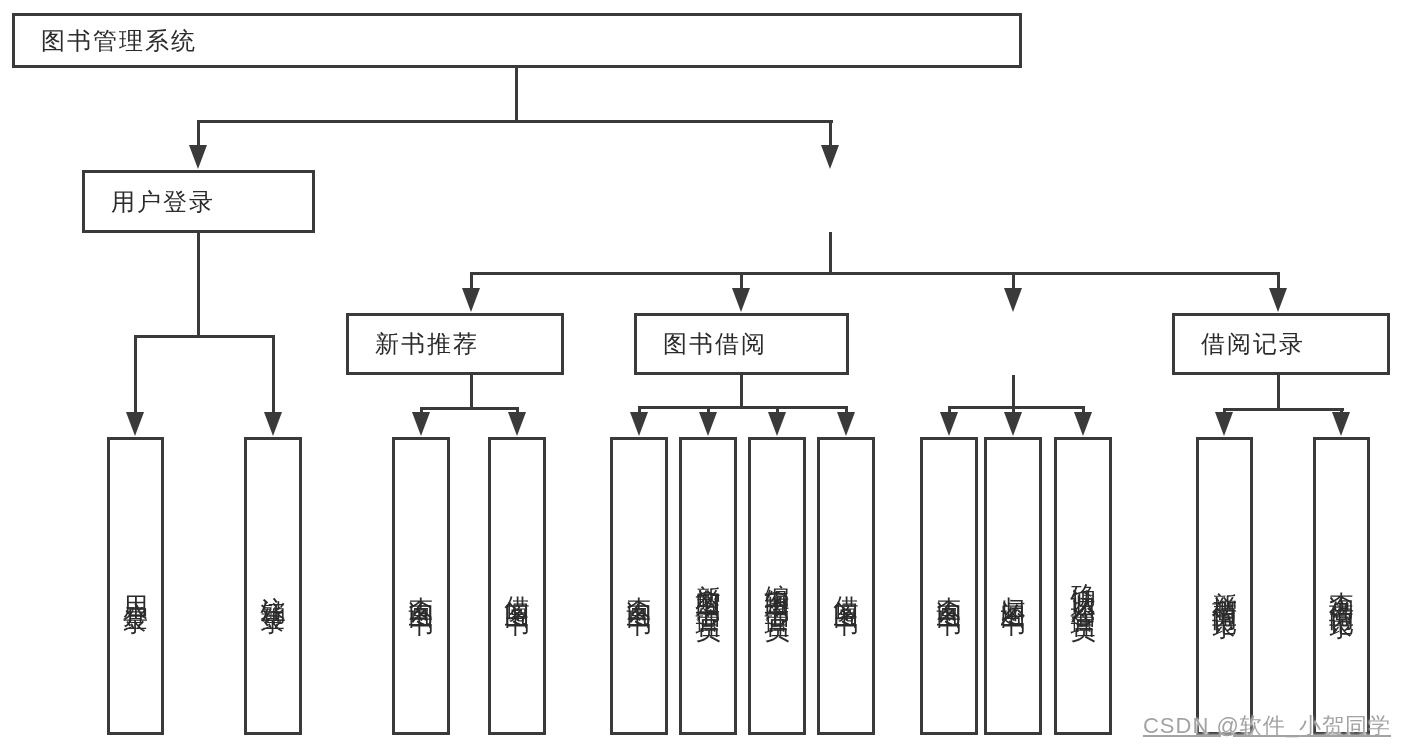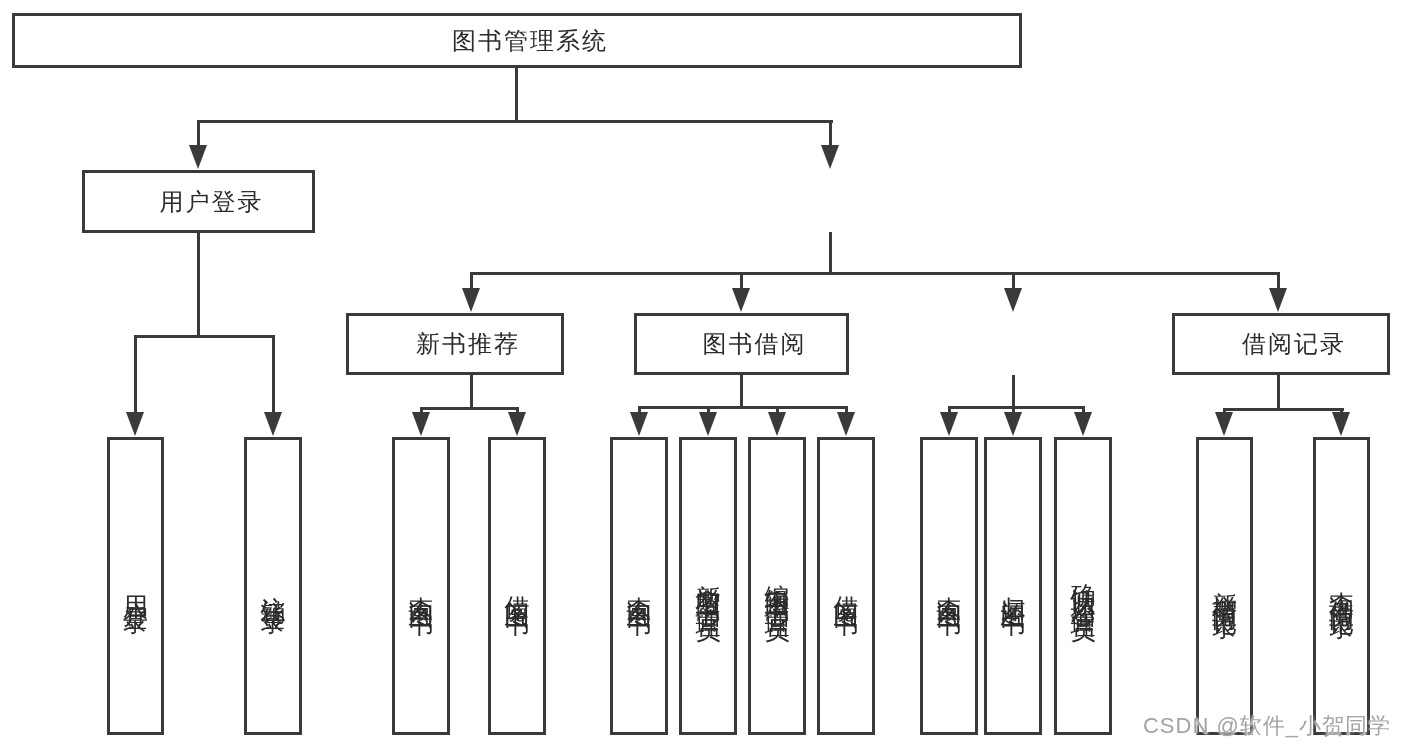--- a/index.html
+++ b/index.html
@@ -16,21 +16,21 @@
     overflow: hidden;
   }
   
   .box {
     position: absolute;
     box-sizing: border-box;
     border: 3px solid #3a3a3a;
     background: #ffffff;
     display: flex;
     align-items: center;
-    justify-content: center;
+    justify-content: flex-start;
     color: #2b2b2b;
     font-size: 24px;
     letter-spacing: 2px;
     white-space: nowrap;
     padding-left: 26px;
   }
   
   .vbox {
     position: absolute;
     box-sizing: border-box;
@@ -73,20 +73,21 @@
   .watermark {
     position: absolute;
     top: 711px;
     right: 14px;
     font-size: 22px;
     color: #a3a3a3;
     letter-spacing: 1px;
     text-shadow: 0 0 3px #ffffff, 1px 1px 2px #ffffff;
     z-index: 5;
     white-space: nowrap;
+    text-decoration: underline;
   }
 </style>
 </head>
 <body>
 
 <div class="stage">
 
   <div class="vline" style="left:515px;top:68px;height:52px"></div>
   <div class="hline" style="left:197px;top:120px;width:636px"></div>
   <div class="vline" style="left:197px;top:120px;height:27px"></div>

